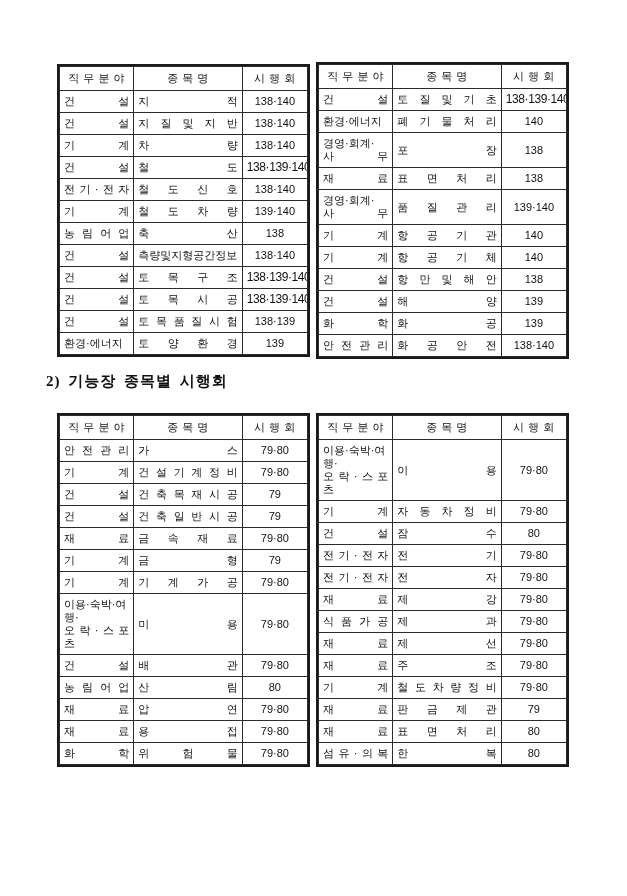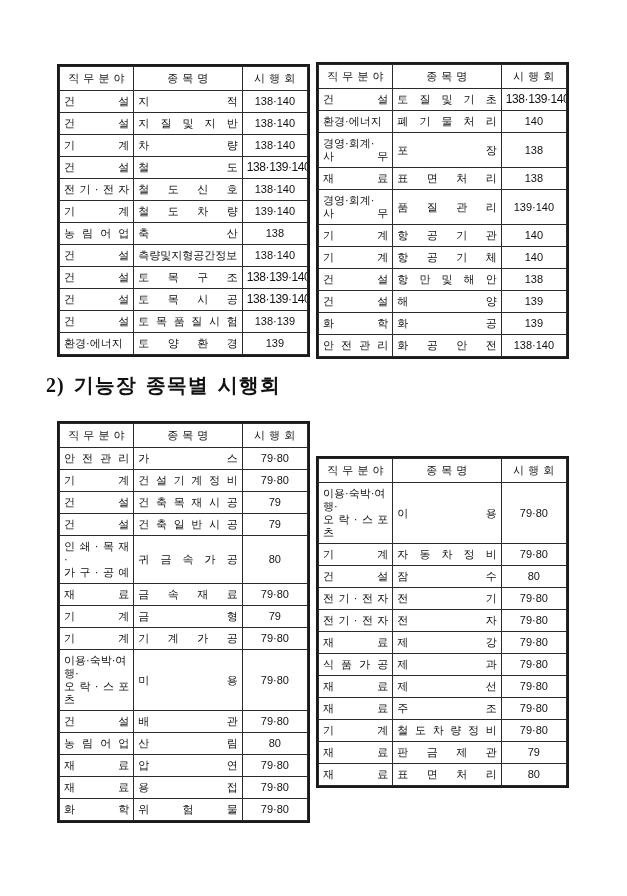--- a/index.html
+++ b/index.html
@@ -43,21 +43,21 @@
   td.cell-field, td.cell-item {
     text-align: justify;
     text-align-last: justify;
     white-space: pre-line;
   }
   td.cell-session { text-align: center; white-space: nowrap; }
   td.cell-session.condensed { font-size: 12px; letter-spacing: -0.4px; margin-left: 37px; }
 
   .section-heading {
     margin: 13px 0 22px -11px;
-    font-size: 20px;
+    font-size: 15px;
     font-weight: bold;
     font-family: "Liberation Serif", "DejaVu Serif", serif;
     letter-spacing: 1px;
     word-spacing: 3px;
     color: #111;
   }
 </style>
 </head>
 <body>
 
@@ -251,26 +251,20 @@
               <td class="cell-field">건 설</td>
               <td class="cell-item">건 축 목 재 시 공</td>
               <td class="cell-session">79</td>
             </tr>
             <tr>
               <td class="cell-field">건 설</td>
               <td class="cell-item">건 축 일 반 시 공</td>
               <td class="cell-session">79</td>
             </tr>
             <tr>
-              <td class="cell-field">인 쇄 · 목 재 ·
-가 구 · 공 예</td>
-              <td class="cell-item">귀 금 속 가 공</td>
-              <td class="cell-session">80</td>
-            </tr>
-            <tr>
               <td class="cell-field">재 료</td>
               <td class="cell-item">금 속 재 료</td>
               <td class="cell-session">79·80</td>
             </tr>
             <tr>
               <td class="cell-field">기 계</td>
               <td class="cell-item">금 형</td>
               <td class="cell-session">79</td>
             </tr>
             <tr>
@@ -381,18 +375,23 @@
             <tr>
               <td class="cell-field">재 료</td>
               <td class="cell-item">판 금 제 관</td>
               <td class="cell-session">79</td>
             </tr>
             <tr>
               <td class="cell-field">재 료</td>
               <td class="cell-item">표 면 처 리</td>
               <td class="cell-session">80</td>
             </tr>
+            <tr>
+              <td class="cell-field">섬 유 · 의 복</td>
+              <td class="cell-item">한 복</td>
+              <td class="cell-session">80</td>
+            </tr>
           </tbody>
       </table>
     </div>
   </div>
 
 </div>
 
 </body></html>

